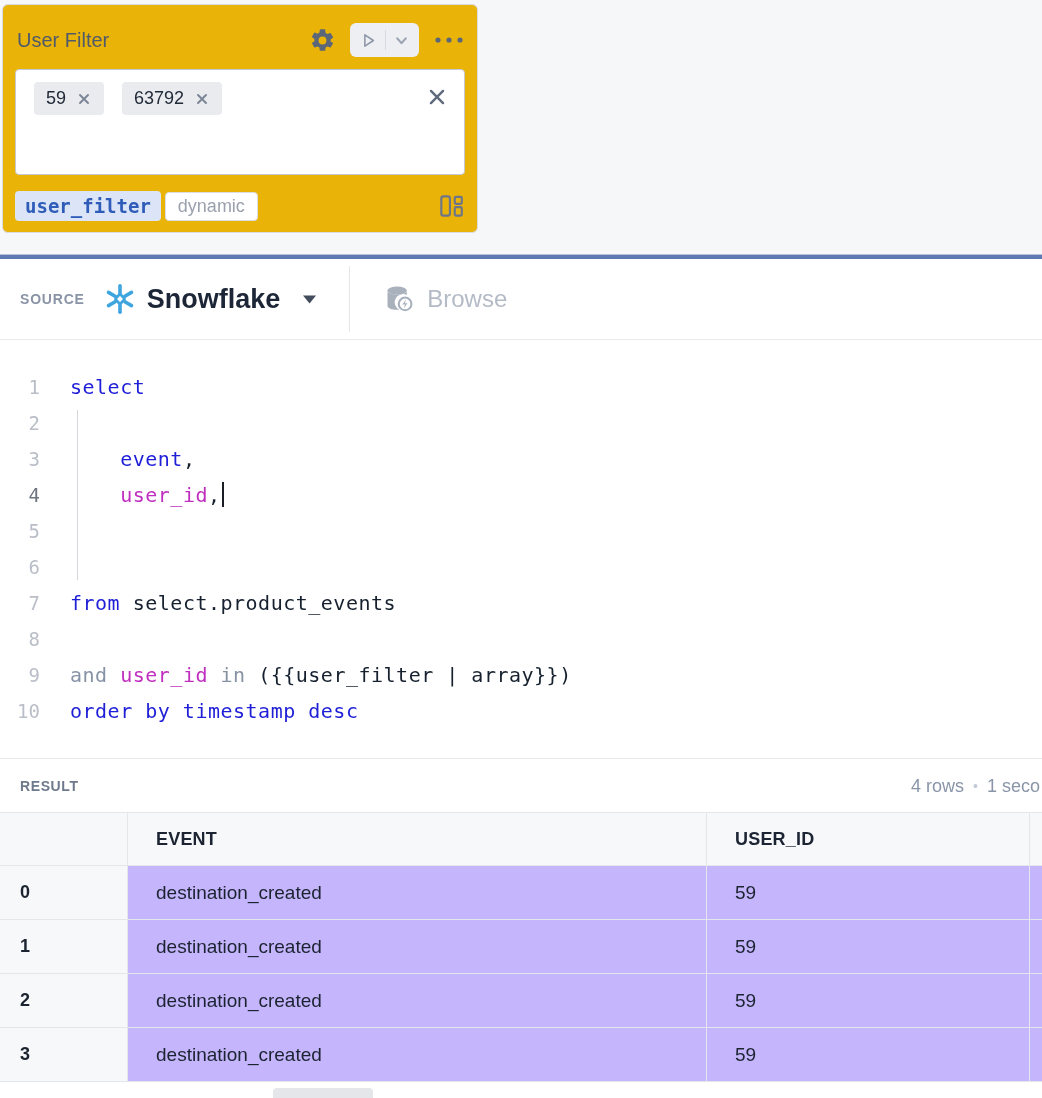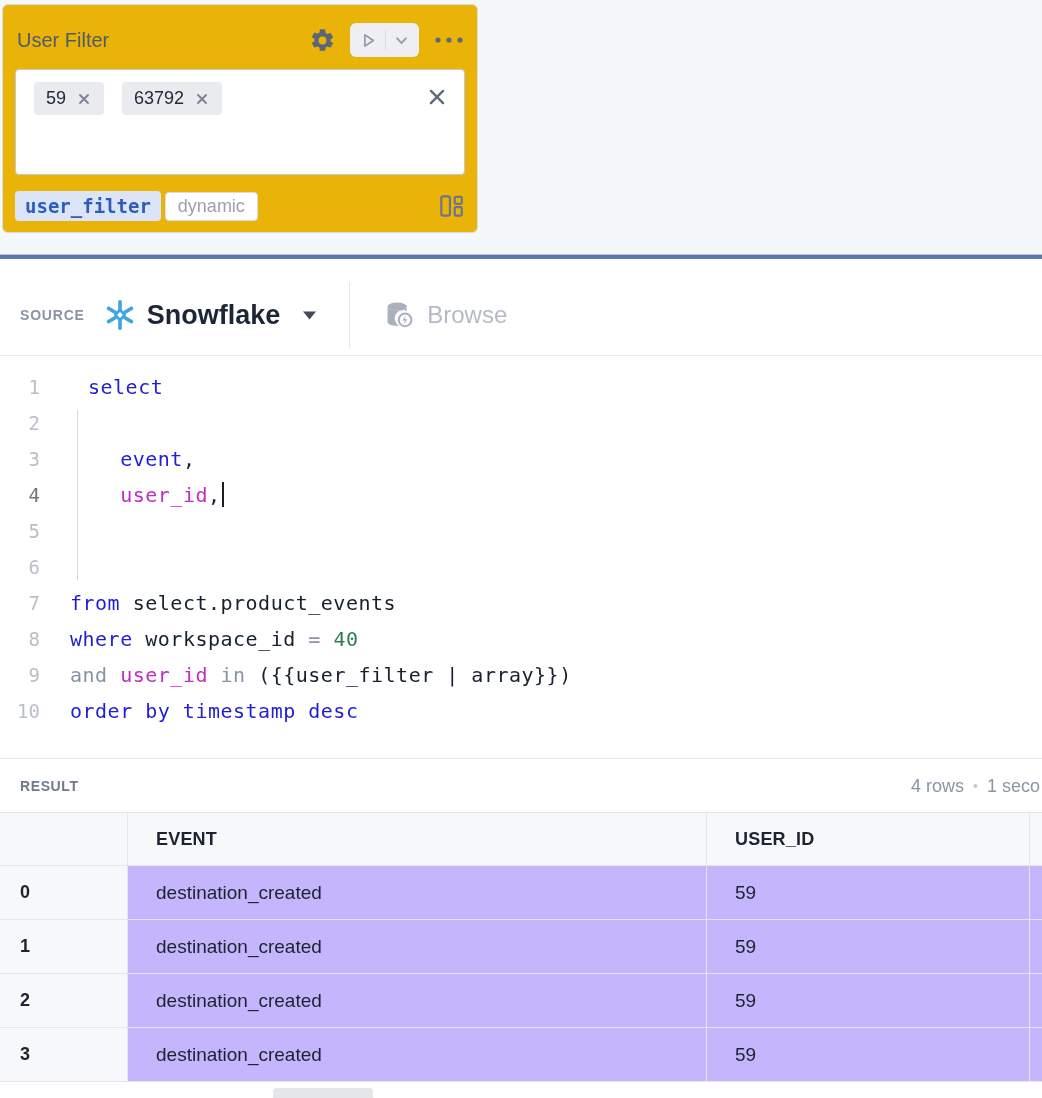--- a/index.html
+++ b/index.html
@@ -37,21 +37,21 @@
     border-radius:4px; padding:3px 12px; margin-left:4px; }
   .layout-ic { margin-left:auto; }
 
   
   .cell-divider { position:absolute; left:0; top:254px; width:1042px; height:5px;
     background:#5d79b4; border-top:1px solid #b7c2da; }
 
   
   .sql-cell { position:absolute; left:0; top:259px; width:1042px; height:499px; background:#ffffff; }
   .source-bar { position:absolute; left:0; top:0; width:1042px; height:81px;
-    border-bottom:1px solid #e8eaee; display:flex; align-items:center;margin-top:16px; }
+    border-bottom:1px solid #e8eaee; display:flex; align-items:center; }
   .src-label { margin-left:20px; font-size:14px; font-weight:bold; letter-spacing:0.8px; color:#8a94a6; }
   .snowflake { margin-left:18px; display:inline-flex; }
   .src-name { margin-left:10px; font-size:27px; font-weight:bold; color:#1c2637; }
   .caret { margin-left:22px; display:inline-flex; }
   .vdiv { width:1px; height:66px; background:#e4e6ea; margin-left:32px; }
   .db-ic { margin-left:32px; display:inline-flex; }
   .browse { margin-left:12px; font-size:24px; color:#b4bbc6; }
 
   .code { position:absolute; left:0; top:81px; width:1042px; height:418px; padding-top:29px; }
   .indent-guide { position:absolute; left:77px; top:70px; width:1px; height:170px; background:#d4d7dc; }
@@ -196,21 +196,21 @@
           <path d="M17.5 11.9l-2.7 3.8h1.9l-.9 2.8 2.7-3.8h-1.9z" fill="#a9b1bd"></path>
         </svg>
       </span>
       <span class="browse">Browse</span>
     </div>
 
     <div class="code" id="code">
       <div class="indent-guide"></div>
     <div class="cl">
           <div class="ln">1</div>
-          <div class="lc"><span class="tk" style="color: rgb(31, 31, 215); margin-left: 18px;">select</span></div>
+          <div class="lc"><span class="tk" style="color: rgb(31, 31, 215);">select</span></div>
         </div>
         <div class="cl">
           <div class="ln">2</div>
           <div class="lc"></div>
         </div>
         <div class="cl">
           <div class="ln">3</div>
           <div class="lc"><span class="tk" style="color: rgb(22, 32, 46);">    </span><span class="tk" style="color: rgb(31, 31, 215);">event</span><span class="tk" style="color: rgb(22, 32, 46);">,</span></div>
         </div>
         <div class="cl">
@@ -223,21 +223,20 @@
         <div class="cl">
           <div class="ln">6</div>
           <div class="lc"></div>
         </div>
         <div class="cl">
           <div class="ln">7</div>
           <div class="lc"><span class="tk" style="color: rgb(31, 31, 215);">from</span><span class="tk" style="color: rgb(22, 32, 46);"> select.product_events</span></div>
         </div>
         <div class="cl">
           <div class="ln">8</div>
-          <div class="lc"><span class="tk" style="color: rgb(31, 31, 215);">where</span><span class="tk" style="color: rgb(22, 32, 46);"> workspace_id </span><span class="tk" style="color: rgb(135, 147, 165);">= </span><span class="tk" style="color: rgb(47, 125, 82);">40</span></div>
         </div>
         <div class="cl">
           <div class="ln">9</div>
           <div class="lc"><span class="tk" style="color: rgb(135, 147, 165);">and</span><span class="tk" style="color: rgb(22, 32, 46);"> </span><span class="tk" style="color: rgb(192, 46, 192);">user_id</span><span class="tk" style="color: rgb(22, 32, 46);"> </span><span class="tk" style="color: rgb(135, 147, 165);">in</span><span class="tk" style="color: rgb(22, 32, 46);"> ({{user_filter | array}})</span></div>
         </div>
         <div class="cl">
           <div class="ln">10</div>
           <div class="lc"><span class="tk" style="color: rgb(31, 31, 215);">order by timestamp desc</span></div>
         </div>
       </div>

